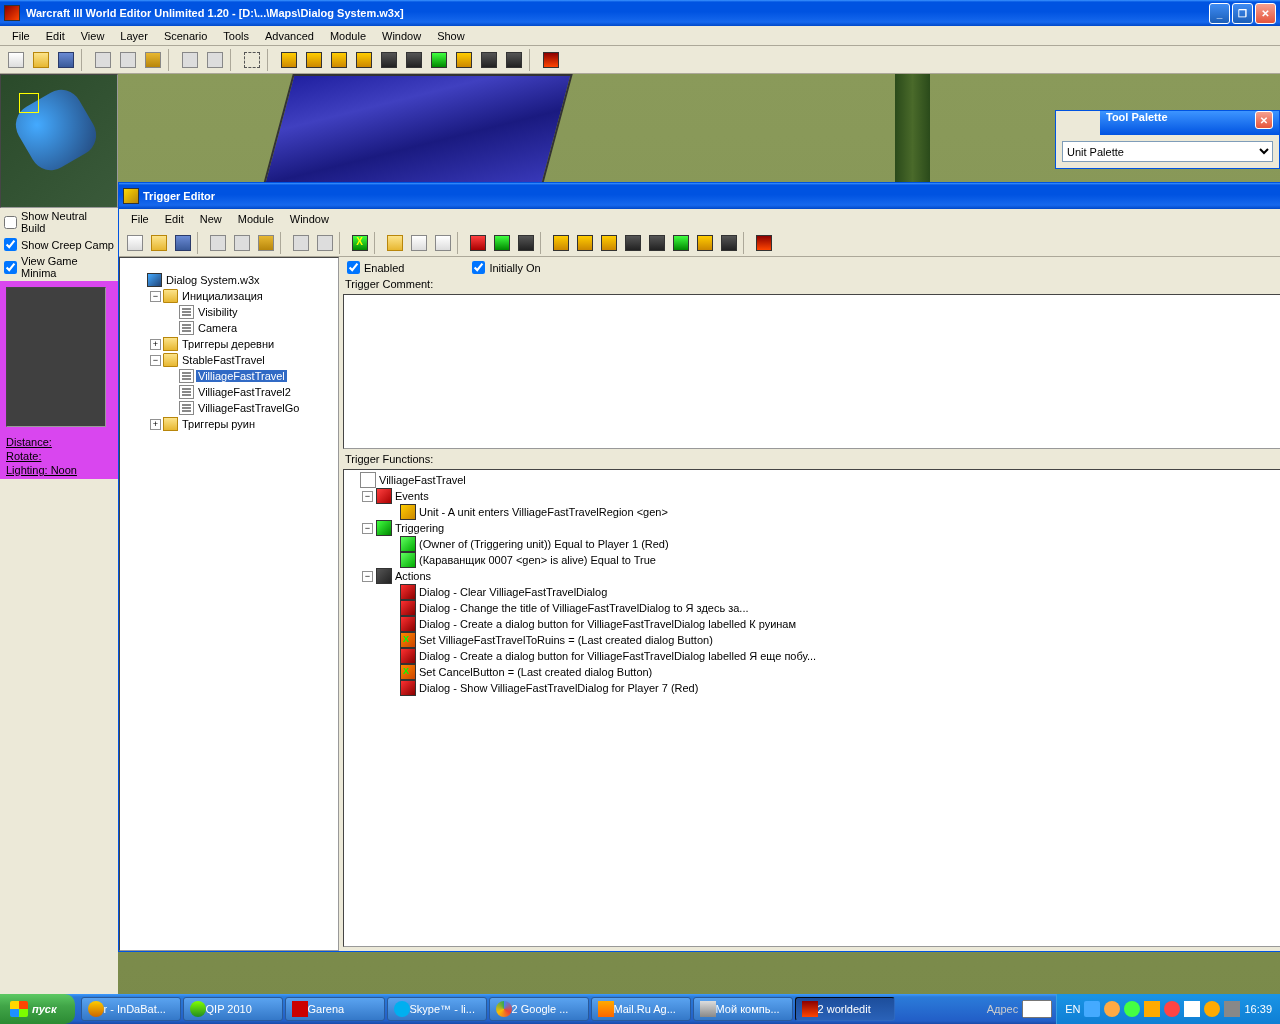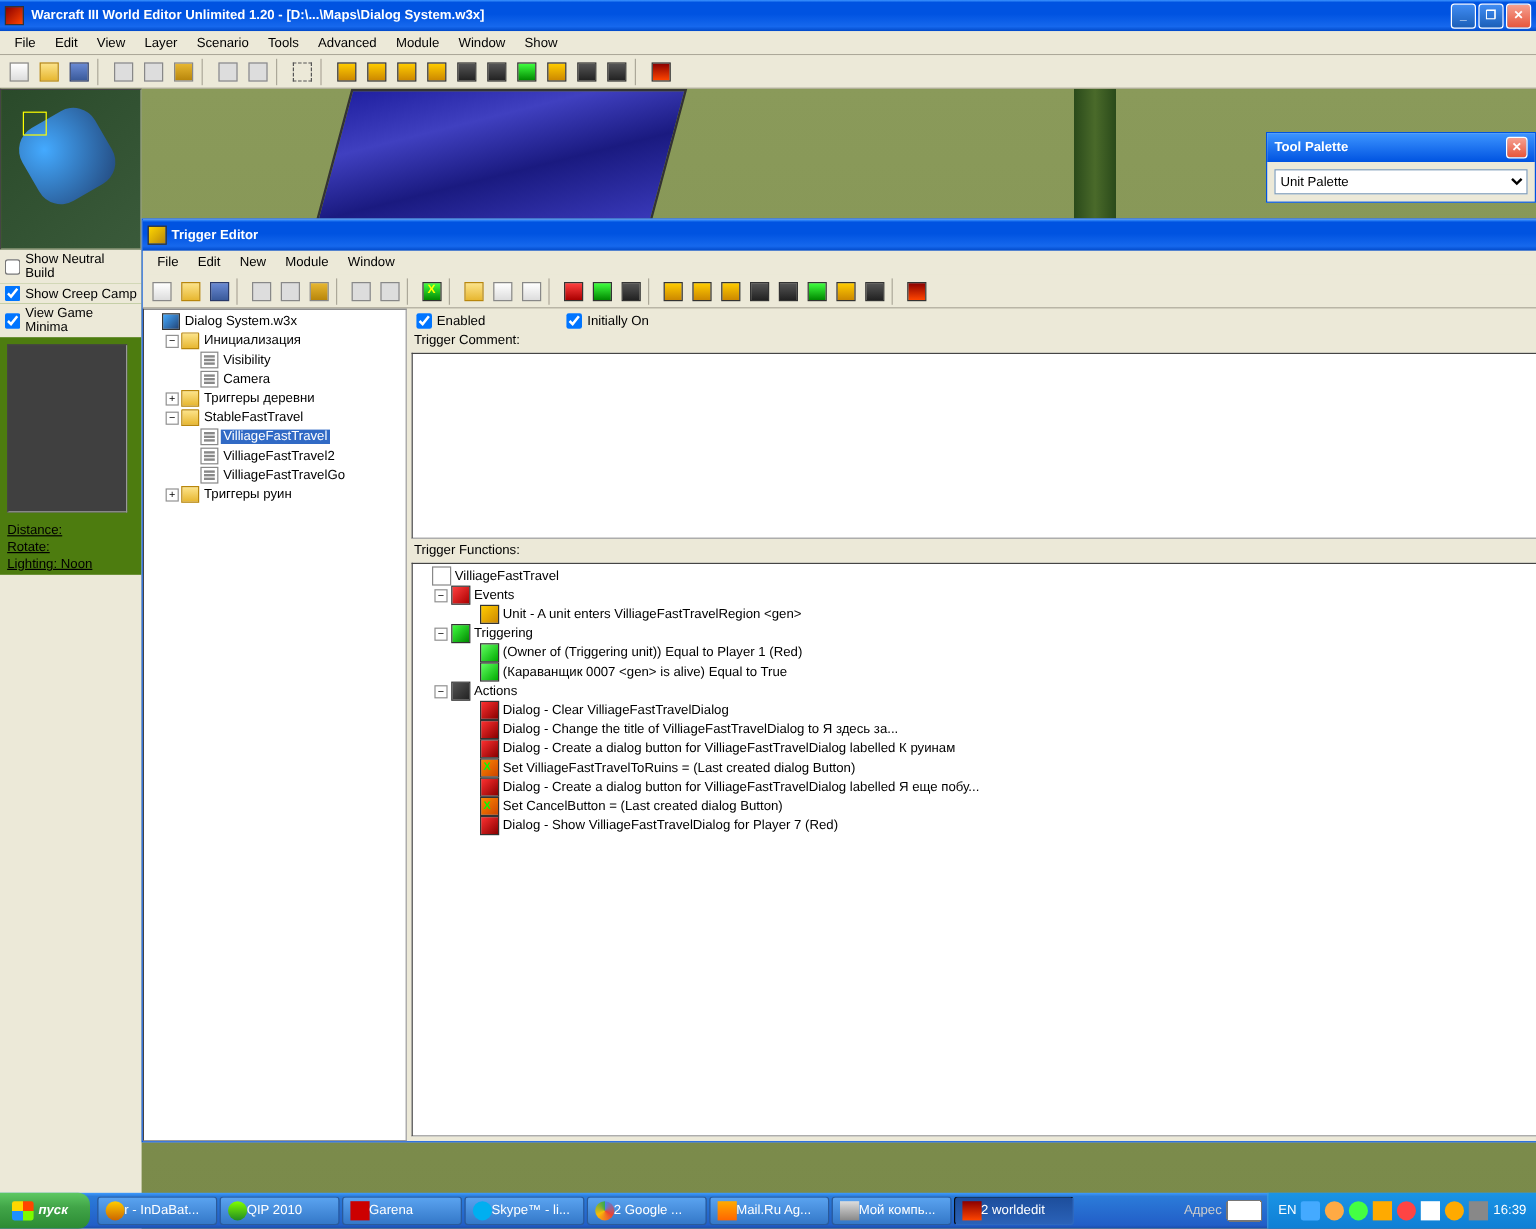--- a/index.html
+++ b/index.html
@@ -17,52 +17,52 @@
 
 .menubar { height: 20px; background: #ece9d8; display: flex; align-items: center; padding: 0 4px; border-bottom: 1px solid #aca899; }
 .menubar span { padding: 2px 8px; cursor: pointer; }
 
 
 .toolbar { height: 28px; background: #ece9d8; display: flex; align-items: center; padding: 2px 4px; gap: 2px; border-bottom: 1px solid #aca899; }
 .tbtn { width: 23px; height: 22px; border: 1px solid transparent; display: flex; align-items: center; justify-content: center; cursor: pointer; }
 .tsep { width: 6px; height: 22px; border-left: 1px solid #aca899; margin: 0 2px; }
 
 
-.left-panel { position: absolute; left: 0; top: 74px; width: 118px; background: #4d7c0f; }
+.left-panel { position: absolute; left: 0; top: 74px; width: 118px; background: #d946ef; }
 .minimap { width: 118px; height: 134px; background: linear-gradient(135deg, #2a4a2a, #3a5a3a); border: 1px inset #999; position: relative; }
 .minimap-shape { position: absolute; top: 20px; left: 20px; width: 70px; height: 70px; background: radial-gradient(circle at 30% 30%, #4af, #247); border-radius: 30%; transform: rotate(-30deg); }
 .checkbox-row { display: flex; align-items: center; gap: 4px; padding: 2px 4px; background: #ece9d8; }
 .checkbox-row input { width: 13px; height: 13px; }
 .brush-box { width: 100px; height: 140px; background: #404040; margin: 6px; border: 1px inset #999; }
 .stats { padding: 2px 6px; text-decoration: underline; }
 .stats div { padding: 1px 0; }
 
 
 .viewport { position: absolute; left: 118px; top: 74px; right: 0; bottom: 0; background: linear-gradient(to bottom, #8a9a5a 0%, #7a8a4a 100%); overflow: hidden; }
 .roof { position: absolute; left: 160px; top: 0; width: 280px; height: 110px; background: linear-gradient(165deg, #2020a0 0%, #4040c0 30%, #1a1a80 60%, #3838b8 100%); transform: skewX(-15deg); border: 2px solid #333; }
 .tree { position: absolute; right: 350px; top: 0; width: 35px; height: 190px; background: linear-gradient(to right, #2a4a1a, #4a6a2a, #2a4a1a); }
 
 
 .tool-palette { position: absolute; right: 0; top: 110px; width: 225px; background: #ece9d8; border: 1px solid #0053e1; z-index: 5; }
-.tool-palette .tp-title { height: 24px; background: linear-gradient(to bottom, #3d95ff, #0053e1); color: white; display: flex; align-items: center; padding: 0 6px; font-weight: bold; }
+.tool-palette .tp-title { height: 24px; background: linear-gradient(to bottom, #3d95ff, #0053e1); color: white; display: flex; padding: 0 6px; font-weight: bold; margin-left: 44px; }
 .tool-palette .tp-title span { flex: 1; }
 .tool-palette .tp-body { padding: 6px; }
 .tool-palette select { width: 100%; height: 21px; border: 1px solid #7f9db9; background: white; font-size: 11px; }
 
 
 .trigger-editor { position: absolute; left: 118px; top: 182px; width: 1252px; height: 770px; background: #ece9d8; border: 1px solid #0053e1; z-index: 10; display: flex; flex-direction: column; }
 .te-titlebar { height: 26px; background: linear-gradient(to bottom, #3d95ff 0%, #0053e1 8%, #0053e1 45%, #1668ed 85%, #0048c8 100%); color: white; display: flex; align-items: center; padding: 0 4px; }
 .te-titlebar .icon { width: 16px; height: 16px; background: linear-gradient(135deg,#ffd700,#b8860b); margin-right: 4px; border:1px solid #333; }
 .te-titlebar .title { flex: 1; font-weight: bold; }
 .te-menubar { height: 20px; background: #ece9d8; display: flex; align-items: center; padding: 0 4px; }
 .te-menubar span { padding: 2px 8px; cursor: pointer; }
 .te-toolbar { height: 28px; background: #ece9d8; display: flex; align-items: center; padding: 2px 4px; gap: 1px; border-bottom: 1px solid #aca899; }
 
 .te-body { flex: 1; display: flex; overflow: hidden; }
-.te-tree { width: 220px; background: white; border: 1px inset #999; overflow: auto; padding: 2px; }
+.te-tree { width: 220px; background: white; border: 1px inset #999; overflow: auto; padding: 14px; }
 .te-right { flex: 1; display: flex; flex-direction: column; padding: 2px; }
 
 .tree-item { display: flex; align-items: center; gap: 2px; padding: 1px 0; white-space: nowrap; cursor: pointer; }
 .tree-item .exp { width: 11px; height: 11px; border: 1px solid #919191; font-size: 9px; display: flex; align-items: center; justify-content: center; background: white; flex-shrink: 0; line-height: 1; }
 .tree-item .noexp { width: 11px; flex-shrink: 0; }
 .tree-item .ticon { width: 15px; height: 14px; flex-shrink: 0; }
 .ticon.map { background: linear-gradient(135deg,#4af,#247); border:1px solid #333; }
 .ticon.folder { background: linear-gradient(to bottom, #fce389, #e7b731); border: 1px solid #b8860b; border-radius: 1px 1px 0 0; }
 .ticon.folder-closed { background: linear-gradient(to bottom, #fce389, #e7b731); border: 1px solid #b8860b; }
 .ticon.trigger { background: white; border: 1px solid #888; position: relative; }

